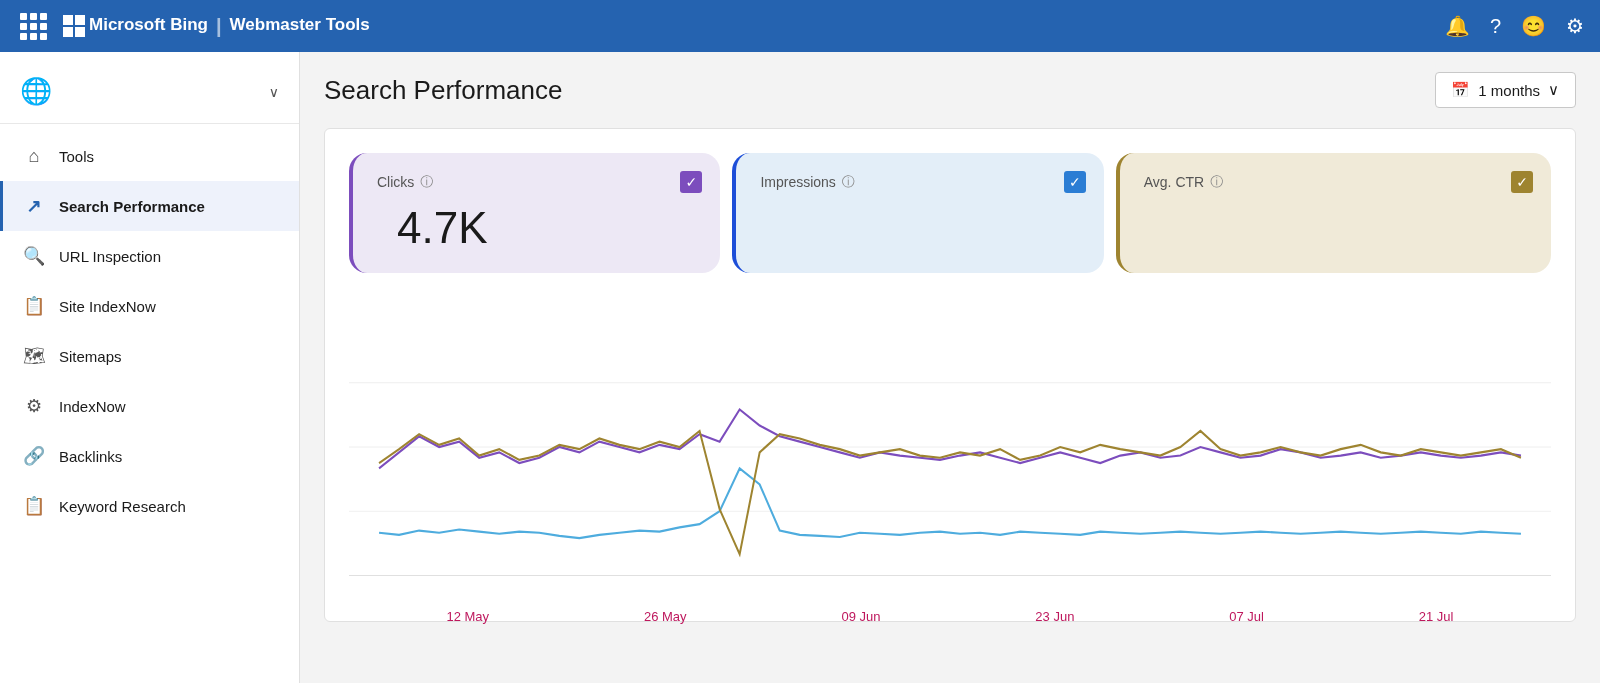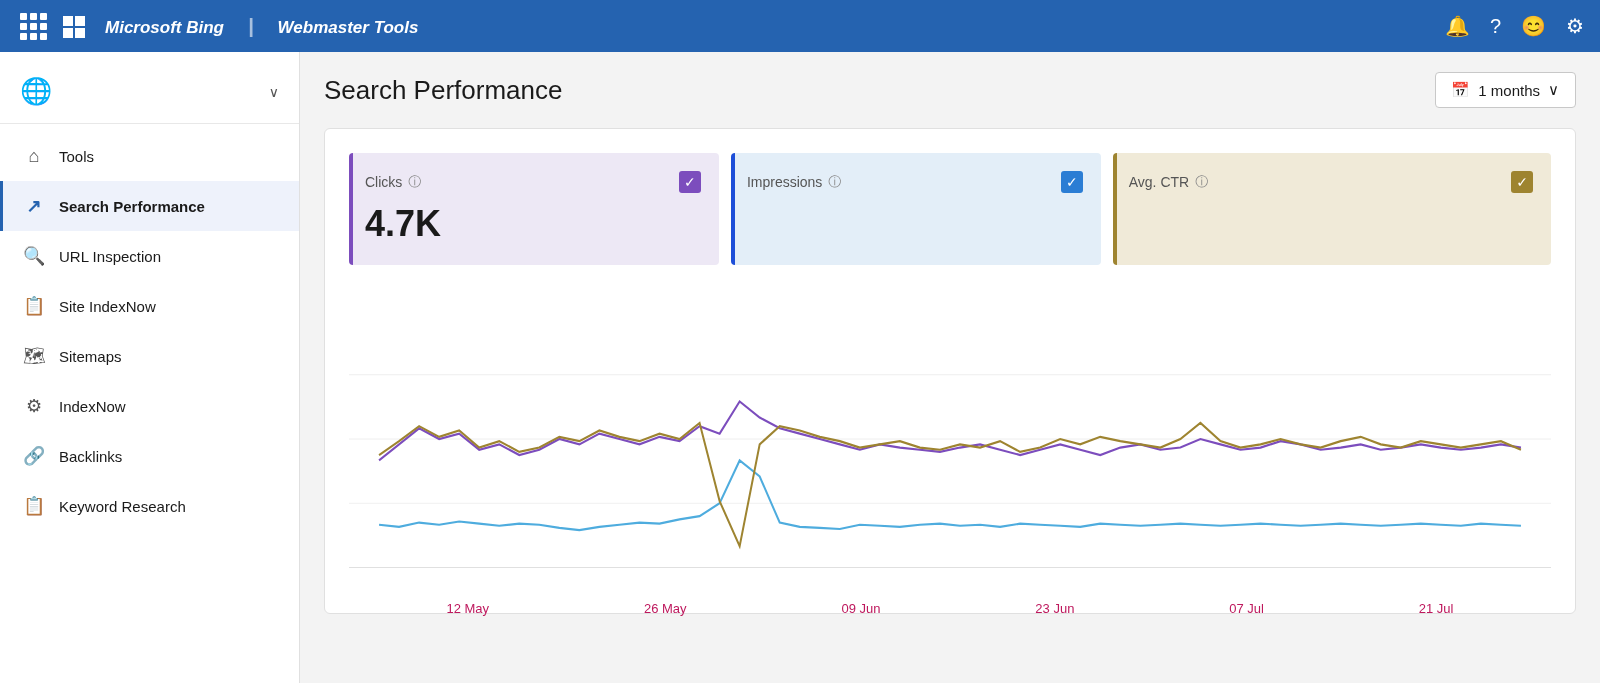--- a/index.html
+++ b/index.html
@@ -28,26 +28,25 @@
       padding: 4px;
     }
     .topbar-dots span {
       width: 7px; height: 7px;
       background: white;
       border-radius: 1px;
       display: block;
     }
     .bing-logo {
       display: flex;
-      align-items: flex-end;
-      gap: 20px;
+      align-items: flex-start;
+      gap: 4px;
       font-size: 17px;
       font-weight: 600;
       color: white;
-      font-style: italic;
     }
     .bing-logo .windows-icon {
       width: 22px; height: 22px;
       display: grid;
       grid-template-columns: 1fr 1fr;
       gap: 2px;
     }
     .bing-logo .windows-icon span {
       background: white;
       display: block;
@@ -161,22 +160,22 @@
       border: 1px solid #e0e0e0;
       padding: 24px;
     }
     .stats-row {
       display: flex;
       gap: 0;
       margin-bottom: 24px;
     }
     .stat-box {
       flex: 1;
-      padding: 20px 12px;
-      border-radius: 4px;
+      padding: 20px 24px;
+      border-radius: 18px;
       position: relative;
     }
     .stat-box-clicks {
       background: #ede8f5;
       border-left: 4px solid #7c4dbd;
       margin-right: 12px;
     }
     .stat-box-impressions {
       background: #e3eef8;
       border-left: 4px solid #1d4ed8;
@@ -193,23 +192,24 @@
       display: flex;
       align-items: center;
       gap: 6px;
       margin-bottom: 12px;
     }
     .stat-label .info-icon {
       font-size: 13px;
       color: #888;
     }
     .stat-value {
-      font-size: 36px;
-      font-weight: 700;
+      font-size: 44px;
+      font-weight: 400;
       color: #1a1a1a;
+      margin-left: 20px;
     }
     .stat-checkbox {
       position: absolute;
       top: 18px;
       right: 18px;
       width: 22px;
       height: 22px;
       border-radius: 3px;
       display: flex;
       align-items: center;

